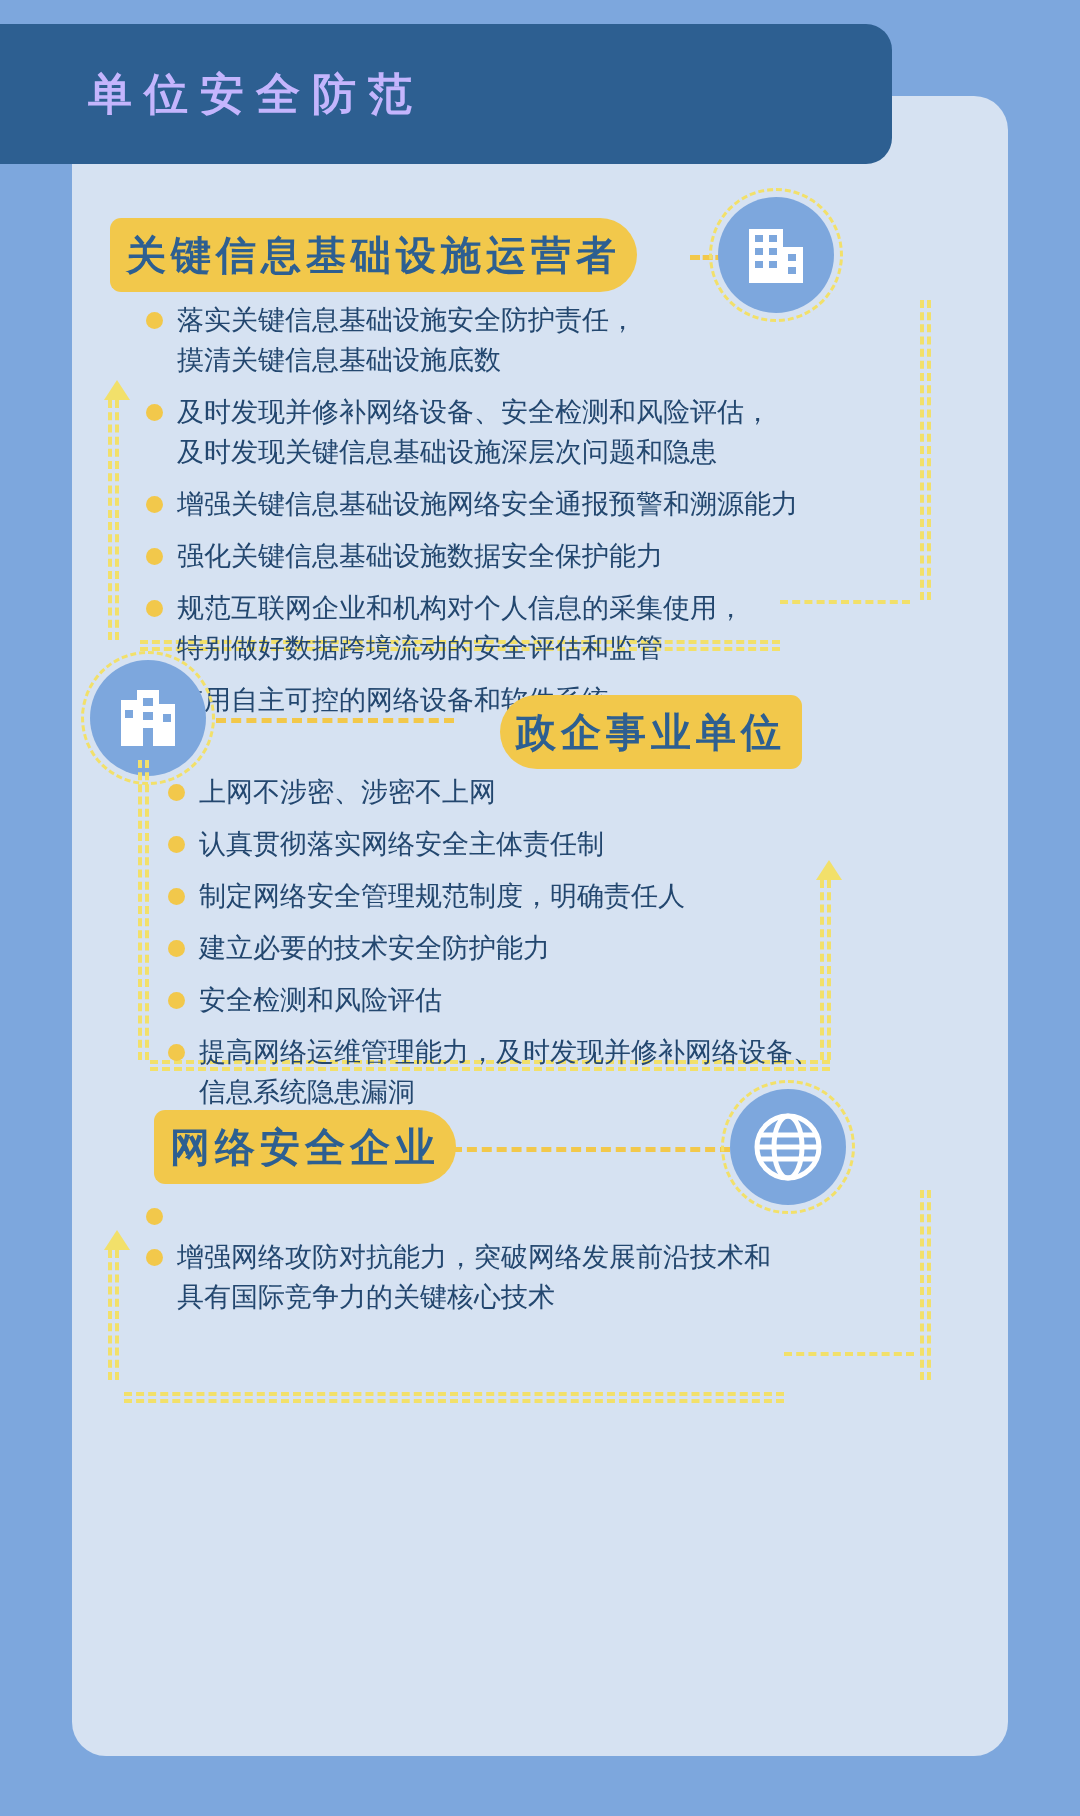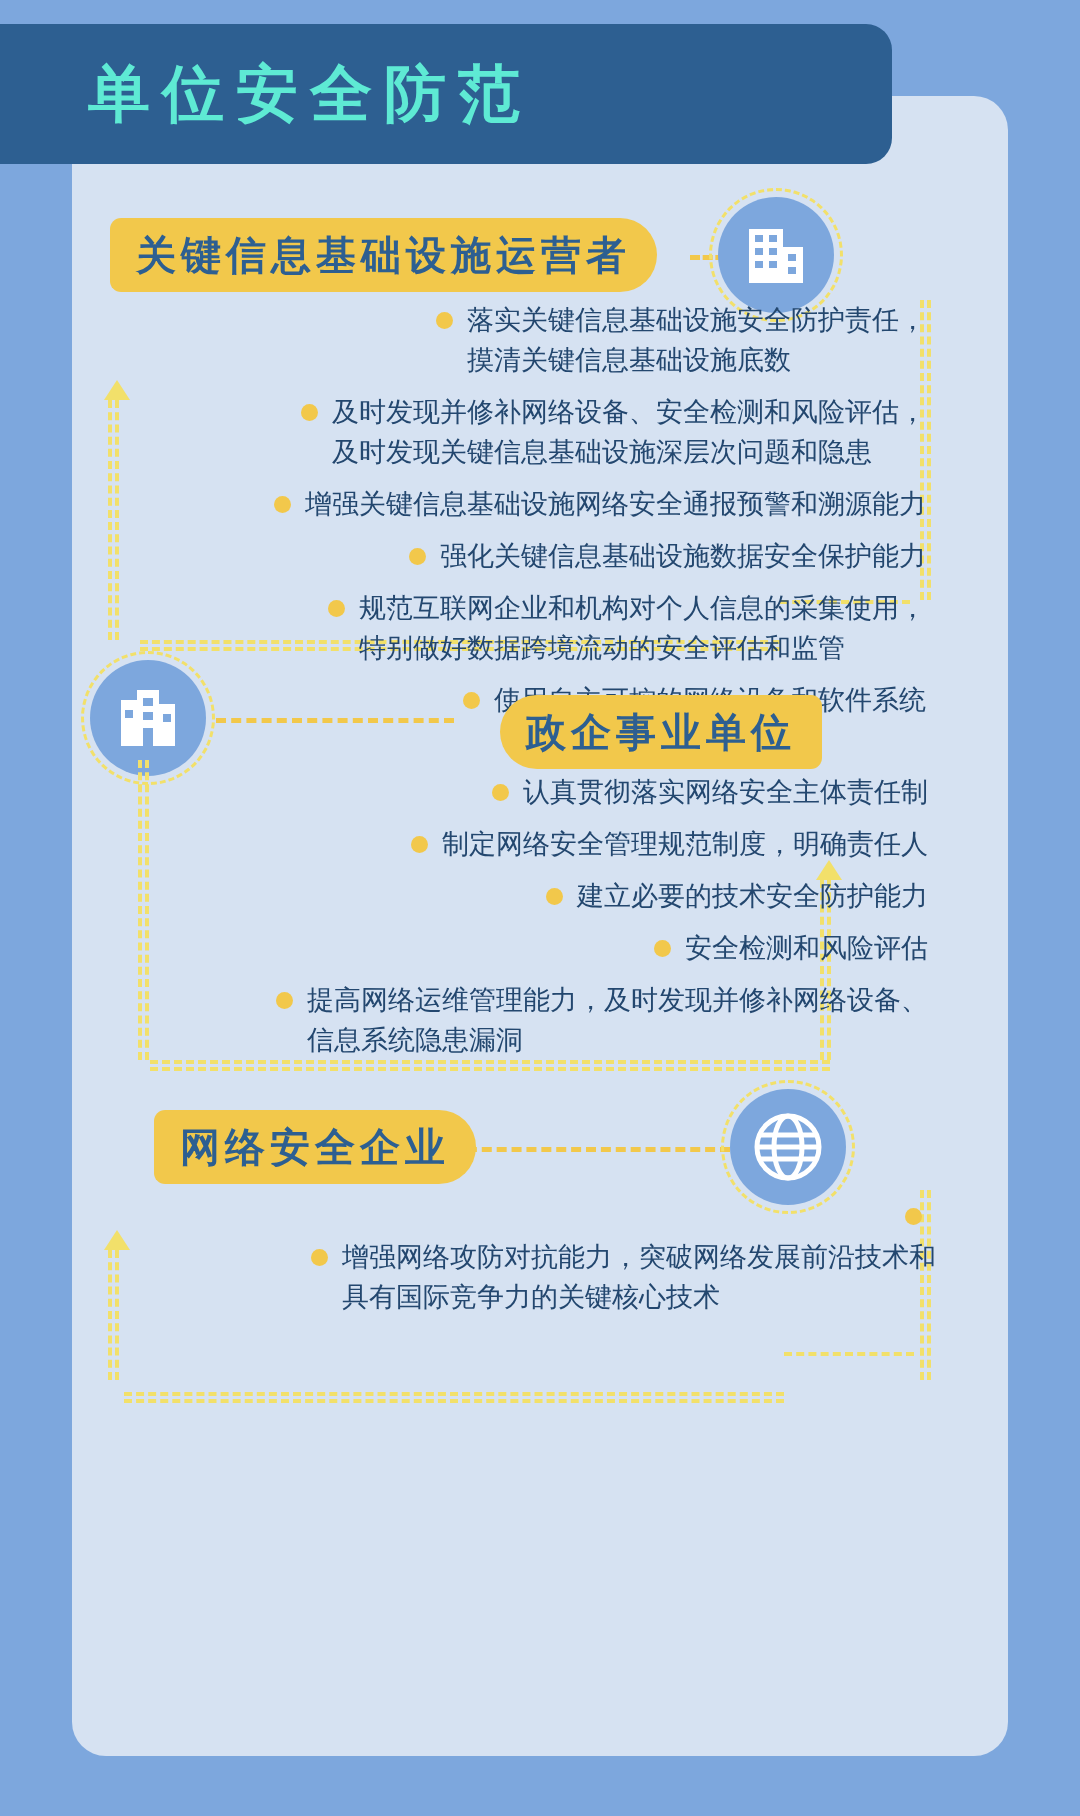--- a/index.html
+++ b/index.html
@@ -42,43 +42,43 @@
     left: 0;
     top: 24px;
     width: 892px;
     height: 140px;
     background: #2d5f91;
     border-radius: 0 26px 26px 0;
     display: flex;
     align-items: center;
   }
   .title-text {
-    color: #5eead4;
-    font-size: 62px;
+    color: #c4b5fd;
+    font-size: 44px;
     letter-spacing: 12px;
     font-weight: bold;
     margin-left: 88px;
     line-height: 1;
     font-family: "DejaVu Sans", "Liberation Sans", sans-serif;
   }
 
   
   .tag {
     position: absolute;
     background: #f2c84b;
     color: #2d5f91;
     font-size: 40px;
     font-weight: bold;
     letter-spacing: 5px;
     line-height: 1;
     display: flex;
     align-items: center;
     height: 74px;
     box-sizing: border-box;
-    padding: 0 26px;
+    padding: 0 16px;
     font-family: "DejaVu Sans", "Liberation Sans", sans-serif;
   }
   .tag.left-round {
     border-radius: 12px 40px 40px 12px;
   }
   .tag.right-round {
     border-radius: 40px 12px 12px 40px;
   }
   .tag.both-round {
     border-radius: 12px 40px 40px 12px;
@@ -119,21 +119,20 @@
     position: absolute;
     color: #23476f;
     font-size: 27px;
     line-height: 40px;
     font-family: "DejaVu Sans", "Liberation Sans", sans-serif;
   }
   .bullet-row {
     display: flex;
     align-items: flex-start;
     margin-bottom: 12px;
-    justify-content: flex-end;
   }
   .dot {
     flex: 0 0 auto;
     width: 17px;
     height: 17px;
     border-radius: 50%;
     background: #f2c84b;
     margin-top: 12px;
     margin-right: 14px;
   }
@@ -257,20 +256,24 @@
   <div class="rail second" style="left:138px; top:760px; height:300px;"></div>
   <div class="rail" style="left:820px; top:880px; height:180px;"></div>
   <div class="rail second" style="left:820px; top:880px; height:180px;"></div>
   <div class="arrow-up" style="left:816px; top:860px;"></div>
   <div class="rail-h" style="left:150px; top:1060px; width:680px;"></div>
   <div class="rail-h" style="left:150px; top:1067px; width:680px;"></div>
 
   <div class="bullets" style="left:168px; top:772px; width:760px;">
     <div class="bullet-row">
       <div class="dot"></div>
+      <div class="btext">上网不涉密、涉密不上网</div>
+    </div>
+    <div class="bullet-row">
+      <div class="dot"></div>
       <div class="btext">认真贯彻落实网络安全主体责任制</div>
     </div>
     <div class="bullet-row">
       <div class="dot"></div>
       <div class="btext">制定网络安全管理规范制度，明确责任人</div>
     </div>
     <div class="bullet-row">
       <div class="dot"></div>
       <div class="btext">建立必要的技术安全防护能力</div>
     </div>

